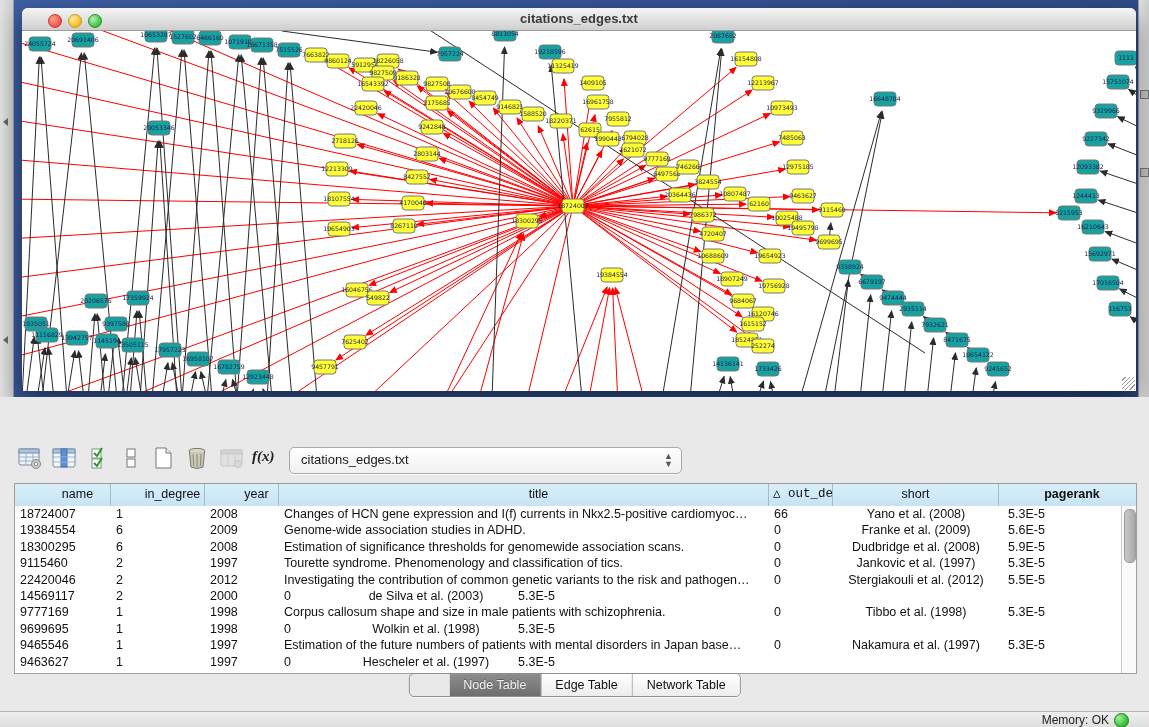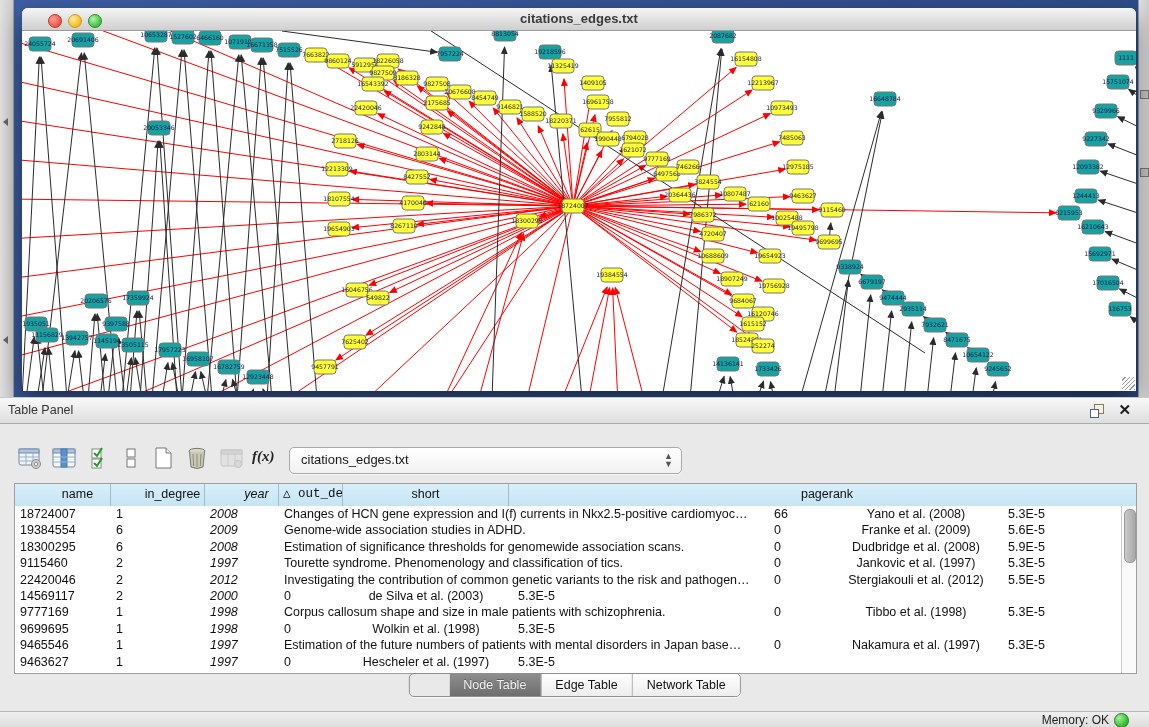--- a/index.html
+++ b/index.html
@@ -30,25 +30,25 @@
   .tp-float .s2{position:absolute;left:0;top:5px;width:7px;height:7px;border:1px solid #4e5e8a;background:#fff;}
   .tp-close{position:absolute;right:18px;top:3px;font-size:15px;font-weight:bold;color:#1b1b1b;cursor:pointer;}
   .toolbar-btn{position:absolute;top:48px;width:28px;height:28px;cursor:pointer;}
   .combo{position:absolute;left:289px;top:50px;width:391px;height:25px;background:linear-gradient(#ffffff,#f1f1f1);border:1px solid #a9a9a9;border-radius:5px;box-shadow:0 1px 1px rgba(255,255,255,.8);}
   .combo .val{position:absolute;left:11px;top:4px;font-size:13px;color:#1a1a1a;}
   .combo .steppers{position:absolute;right:8px;top:4px;font-size:9px;color:#555;line-height:8px;text-align:center;}
   
   .tablebox{position:absolute;left:14px;top:86px;width:1121px;height:189px;background:#fff;border:1px solid #9e9e9e;}
   .thead{display:flex;height:22px;background:linear-gradient(#d9eefb,#c6e4f4);border-bottom:1px solid #9eb9c9;}
   .th{box-sizing:border-box;border-right:1px solid #9fbccb;font-size:12.5px;color:#111;text-align:center;line-height:21px;overflow:hidden;white-space:nowrap;padding-left:30px;}
-  .th:last-child{border-right:none;}
+  .th:last-child{border-right:none;font-weight:bold;}
   .rows{position:absolute;left:0;top:22px;right:14px;bottom:0;overflow:hidden;}
   .tr{display:flex;height:16.4px;background:#fff;}
   .td{box-sizing:border-box;font-size:12.5px;color:#111;line-height:16px;white-space:nowrap;overflow:hidden;padding-left:5px;}
-  .c0{width:96px;}.c1{width:94px;}.c2{width:74px;font-style:italic;}.c3{width:490px;}.c4{width:64px;}.c5{width:166px;text-align:center;padding-left:0;}.c6{flex:1;padding-left:9px;}
+  .c0{width:96px;}.c1{width:94px;}.c2{width:74px;}.c3{width:490px;}.c4{width:64px;}.c5{width:166px;text-align:center;padding-left:0;}.c6{flex:1;padding-left:9px;}
   .vscroll{position:absolute;right:0;top:22px;width:14px;bottom:0;background:#fafafa;border-left:1px solid #c9c9c9;}
   .vthumb{position:absolute;left:1.5px;top:3px;width:10px;height:52px;border-radius:5px;background:linear-gradient(90deg,#c9c9c9,#a8a8a8);border:1px solid #9a9a9a;}
   
   .tabs{position:absolute;left:50%;transform:translateX(-50%);top:276px;height:22px;display:flex;border:1px solid #8f8f8f;border-radius:5px;overflow:hidden;box-shadow:0 1px 0 rgba(255,255,255,.7);}
   .tab{height:22px;line-height:22px;font-size:12.5px;padding:0 14px;background:linear-gradient(#ffffff,#ededed);color:#111;border-right:1px solid #aaa;cursor:pointer;}
   .tab:last-child{border-right:none;}
   .tab.sel{background:linear-gradient(#8d8d8d,#6e6e6e);color:#f2f2f2;text-shadow:0 -1px 0 rgba(0,0,0,.3);margin-left:40px;}
   
   .statusbar{position:absolute;left:0;top:711px;width:1149px;height:16px;background:linear-gradient(#efefef,#dddddd);border-top:1px solid #b7b7b7;}
   .mem-label{position:absolute;right:40px;top:1px;font-size:12px;color:#222;}
@@ -715,28 +715,20 @@
               <text x="551" y="177" text-anchor="middle" font-size="6.2" fill="#1c1c46" font-family="&quot;DejaVu Sans&quot;,sans-serif">18724007</text>
             </g>
           </g>
       </svg>
       <div class="grip"></div>
     </div>
   </div>
 </div>
 
 <div class="table-panel">
-  <div class="tp-header">
-    <span class="tp-title">Table Panel</span>
-    <span class="tp-float">
-        <span class="s1"></span>
-        <span class="s2"></span>
-      </span>
-    <span class="tp-close">✕</span>
-  </div>
 
   <div class="toolbar-btn" style="left:18px;">
     <svg class="mini" width="26" height="24">
         <rect x="1" y="2" width="20" height="16" rx="2" fill="#eef4fa" stroke="#7a8aa0"></rect>
         <rect x="1" y="2" width="20" height="4" fill="#aac6e4" stroke="#7a8aa0"></rect>
         <line x1="8" y1="6" x2="8" y2="18" stroke="#9ab0c8"></line>
         <line x1="15" y1="6" x2="15" y2="18" stroke="#9ab0c8"></line>
         <line x1="1" y1="10" x2="21" y2="10" stroke="#9ab0c8"></line>
         <line x1="1" y1="14" x2="21" y2="14" stroke="#9ab0c8"></line>
         <circle cx="18" cy="17" r="4.5" fill="#cfcfcf" stroke="#888"></circle>
@@ -797,20 +789,21 @@
   <div class="combo">
     <span class="val">citations_edges.txt</span>
     <span class="steppers">▲<br>▼</span>
   </div>
 
   <div class="tablebox">
     <div class="thead">
       <div class="th c0">name</div>
       <div class="th c1">in_degree</div>
       <div class="th c2">year</div>
+      <div class="th c3">title</div>
       <div class="th c4" style="text-align:right;padding-left:4px;font-family:Liberation Mono, monospace;"><span>△</span> <span>out_de…</span></div>
       <div class="th c5">short</div>
       <div class="th c6">pagerank</div>
     </div>
     <div class="rows" id="rows">
         <div class="tr">
           <div class="td c0">18724007</div>
           <div class="td c1">1</div>
           <div class="td c2">2008</div>
           <div class="td c3">Changes of HCN gene expression and I(f) currents in Nkx2.5-positive cardiomyoc…</div>

